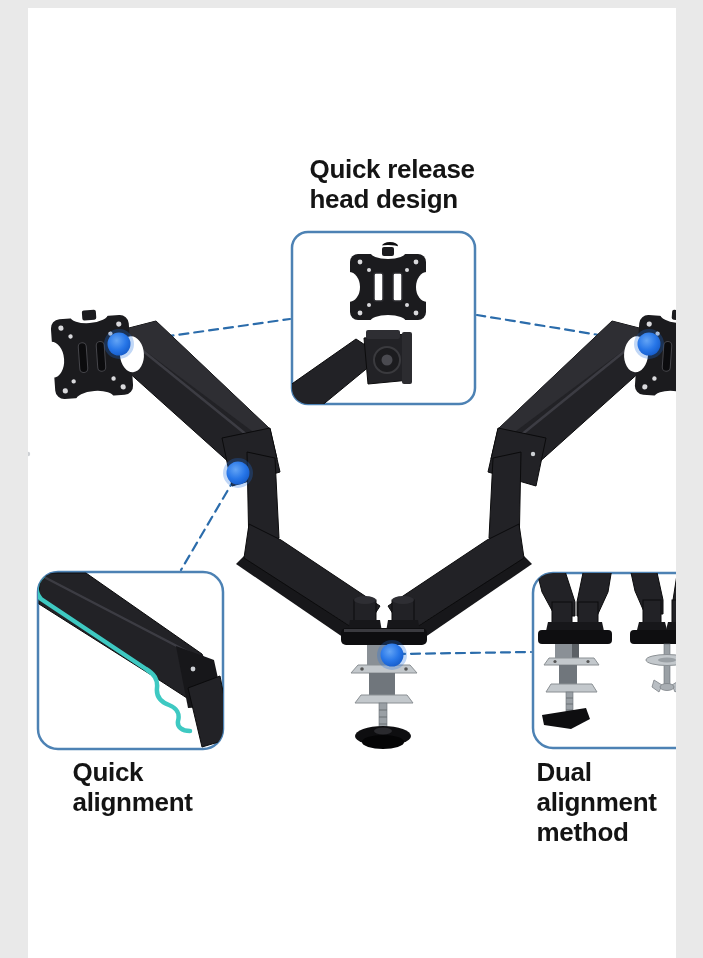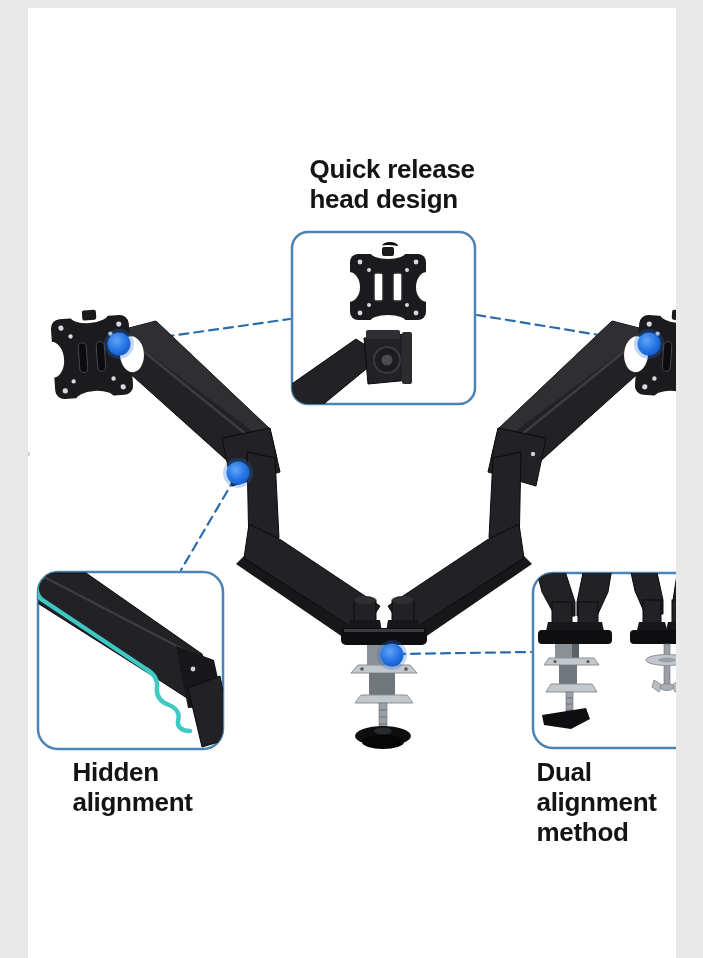--- a/index.html
+++ b/index.html
@@ -250,18 +250,18 @@
     <circle class="dot" cx="621" cy="336" r="11.5"></circle>
     <circle class="dot-glow" cx="210" cy="465" r="15"></circle>
     <circle class="dot" cx="210" cy="465" r="11.5"></circle>
     <circle class="dot-glow" cx="364" cy="647" r="15"></circle>
     <circle class="dot" cx="364" cy="647" r="11.5"></circle>
   </g>
 </svg>
 
 <div class="caption cap-qr">Quick release
 head design</div>
-<div class="caption cap-ha">Hidden
+<div class="caption cap-ha">Quick
 alignment</div>
 <div class="caption cap-dm">Dual alignment
 method</div>
 
 </div>
 
 </body></html>

